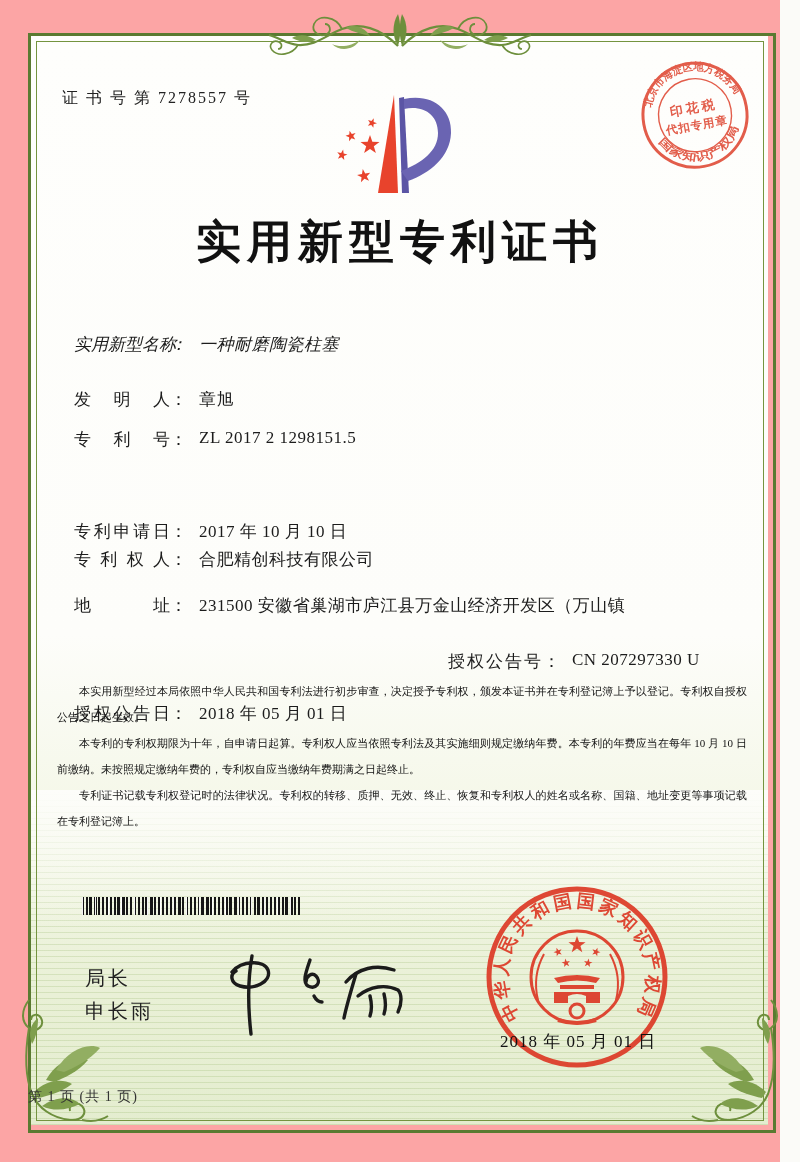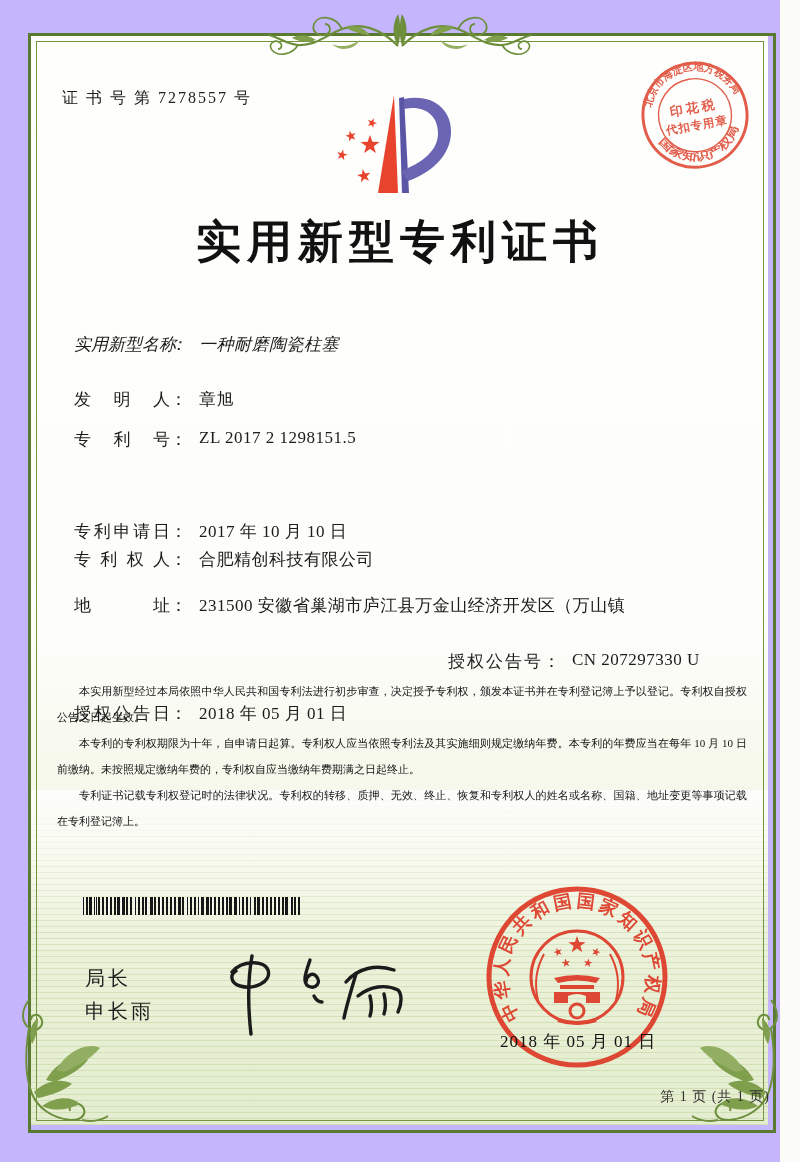--- a/index.html
+++ b/index.html
@@ -1,16 +1,16 @@
 <!DOCTYPE html>
 <html><head>
 <meta charset="utf-8">
 <style>
   html,body{margin:0;padding:0;background:#fbfbf8;}
-  .page{position:relative;width:780px;height:1162px;background:#c4b5fd;overflow:hidden;
+  .page{position:relative;width:780px;height:1162px;background:#fca5a5;overflow:hidden;
         font-family:"Liberation Serif","DejaVu Serif",serif;color:#1c1c1c;}
   .abs{position:absolute;}
   
   .tint{left:31px;top:36px;width:737px;height:1089px;
         background:linear-gradient(180deg,#fefefc 0%,#fdfdfa 55%,#f4f7e7 72%,#e9f0d6 88%,#e4edcf 100%);}
   .waves{left:31px;top:790px;width:737px;height:335px;
         background:repeating-linear-gradient(0deg,rgba(125,165,75,0.20) 0 1px,rgba(125,165,75,0) 1px 6px);}
   .wavefade{left:31px;top:790px;width:737px;height:140px;
         background:linear-gradient(180deg,#fdfdfa 0%,rgba(253,253,250,0) 100%);}
   
@@ -26,21 +26,21 @@
   .addr2{display:block;}
   .paras{left:57px;top:678px;width:690px;font-size:11px;line-height:26px;text-align:justify;color:#141414;}
   .paras p{margin:0;text-indent:2em;}
   .barcode{left:82px;top:897px;width:218px;height:18px;
      background:
        repeating-linear-gradient(90deg,rgba(255,255,255,0.95) 0 1px,transparent 1px 13px),
        repeating-linear-gradient(90deg,#161616 0 2px,transparent 2px 4px),
        repeating-linear-gradient(90deg,#161616 0 1px,transparent 1px 7px);}
   .officer{left:85px;font-size:20px;font-family:"Liberation Sans","DejaVu Sans",sans-serif;color:#222;letter-spacing:3px;}
   .sealdate{left:500px;top:1030px;font-size:17px;letter-spacing:1px;color:#111;z-index:6;}
-  .footer{left:28px;top:1088px;width:742px;text-align:right;font-size:14px;color:#333;letter-spacing:1px;}
+  .footer{left:28px;top:1088px;width:742px;text-align:left;font-size:14px;color:#333;letter-spacing:1px;}
   svg text{font-family:"Liberation Serif","DejaVu Serif",serif;}
 </style>
 </head>
 <body>
 
 <div class="page">
 
   <div class="abs tint"></div>
   <div class="abs waves"></div>
   <div class="abs wavefade"></div>

